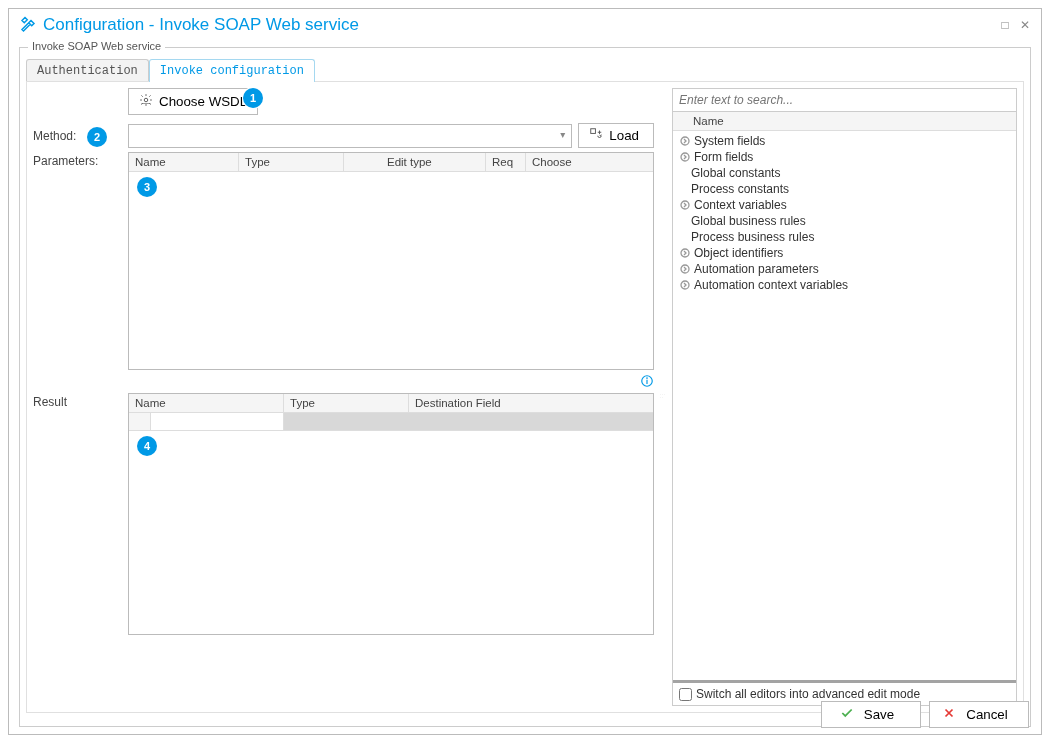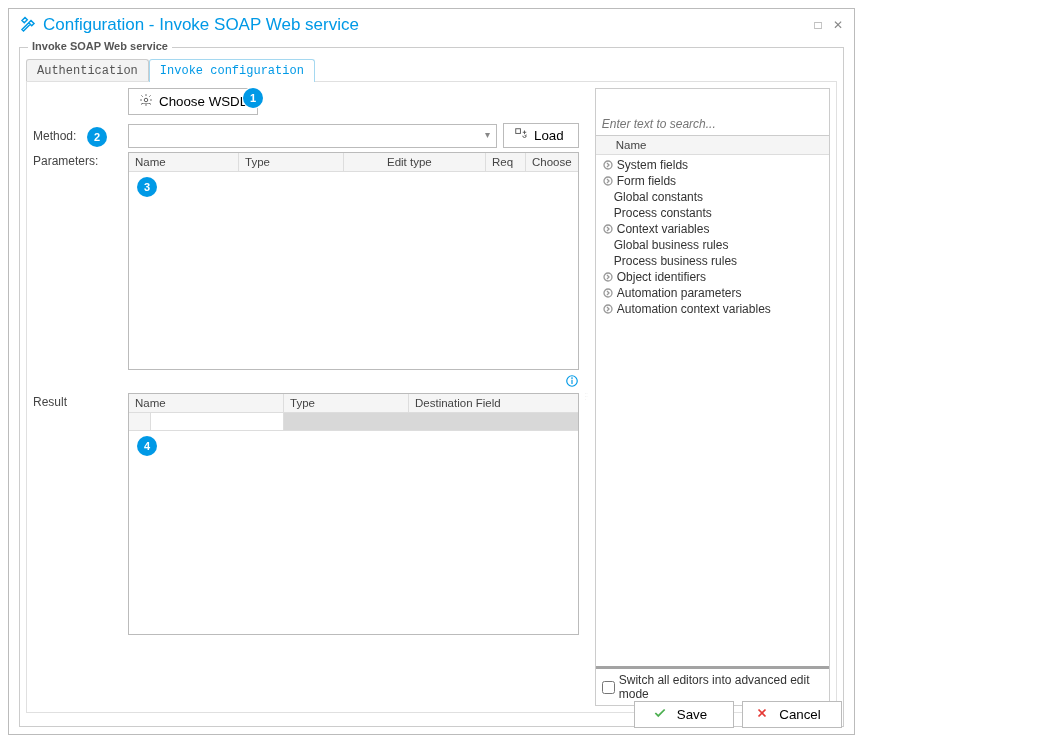--- a/index.html
+++ b/index.html
@@ -1,25 +1,25 @@
 <!DOCTYPE html>
 <html><head>
 <meta charset="utf-8">
 <style>
   * { box-sizing: border-box; font-family: "Segoe UI", Tahoma, sans-serif; }
   body { margin: 0; padding: 8px; background: #fff; font-size: 12px; color: #333; }
-  .window { border: 1px solid #bbb; width: 847px; height: 727px; position: relative; background: #fff; }
+  .window { border: 1px solid #bbb; width: 1034px; height: 727px; position: relative; background: #fff; }
   .titlebar { display: flex; align-items: center; padding: 6px 10px; }
   .tool-icon { width: 18px; height: 18px; margin-right: 6px; }
   .title { color: #0099e6; font-size: 17px; font-weight: 400; flex: 1; }
   .win-btns { display: flex; gap: 8px; }
   .win-btn { width: 12px; height: 12px; color: #888; cursor: pointer; font-size: 12px; line-height: 12px; text-align: center; }
 
   .groupbox { border: 1px solid #ccc; margin: 6px 10px 10px 10px; position: relative; height: 680px; }
-  .group-label { position: absolute; top: -8px; left: 8px; background: #fff; padding: 0 4px; font-size: 11px; color: #555; font-weight: bold; }
+  .group-label { position: absolute; top: -8px; left: 8px; background: #fff; padding: 0 4px; font-size: 11px; color: #555; }
 
   .tabs { display: flex; margin: 10px 0 0 6px; }
   .tab { padding: 4px 10px; border: 1px solid #ccc; border-bottom: none; background: #f3f3f3; border-top-left-radius: 3px; border-top-right-radius: 3px; font-size: 12px; cursor: pointer; position: relative; top: 1px; font-family: Liberation Mono, monospace; }
   .tab.active { background: #fff; color: #0099e6; border-color: #a5d8f0; z-index: 2; }
   .tab:not(.active) { color: #555; }
 
   .tab-body { border: 1px solid #e0e0e0; margin: 0 6px 6px 6px; height: 632px; display: flex; padding: 6px; gap: 6px; position: relative; }
 
   .left-col { flex: 1; display: flex; flex-direction: column; }
   .right-col { width: 345px; display: flex; flex-direction: column; border: 1px solid #ccc; }
@@ -50,21 +50,21 @@
   .result-grid .gh-name { width: 155px; }
   .result-grid .gh-type { width: 125px; }
   .result-grid .gh-dest { flex: 1; border-right: none; }
   .result-row1 { display: flex; height: 18px; }
   .result-row1 .rc1 { width: 22px; background: #f5f5f5; border-right: 1px solid #ddd; border-bottom: 1px solid #ddd; }
   .result-row1 .rc2 { width: 133px; border-right: 1px solid #ddd; border-bottom: 1px solid #ddd; }
   .result-row1 .rc3 { flex: 1; background: #d8d8d8; border-bottom: 1px solid #ddd; }
 
   .badge { width: 20px; height: 20px; border-radius: 50%; background: #0099e6; color: #fff; display: inline-flex; align-items: center; justify-content: center; font-size: 11px; font-weight: 600; position: absolute; box-shadow: 0 0 0 1px #fff; }
 
-  .search-input { border: none; border-bottom: 1px solid #ccc; padding: 4px 6px; width: 100%; font-size: 12px; font-style: italic; color: #999; background: #fff; outline: none; margin-top: 24px; }
+  .search-input { border: none; border-bottom: 1px solid #ccc; padding: 4px 6px; width: 100%; font-size: 12px; font-style: italic; color: #999; background: #fff; outline: none; }
   .tree-header { background: #f5f5f5; padding: 3px 20px; border-bottom: 1px solid #ddd; font-size: 11.5px; color: #444; }
   .tree { flex: 1; overflow: auto; padding: 2px 0; }
   .tree-item { display: flex; align-items: center; padding: 1px 6px; cursor: pointer; }
   .arrow { width: 12px; height: 12px; margin-right: 3px; display: inline-flex; align-items: center; justify-content: center; }
   .arrow svg { width: 10px; height: 10px; }
   .tree-label { font-size: 12px; color: #333; }
   .tree-child { padding-left: 18px; }
 
   .check-row { border-top: 3px solid #a3a3a3; padding: 4px 6px; display: flex; align-items: center; gap: 4px; }
   .check-row input { margin: 0; }

